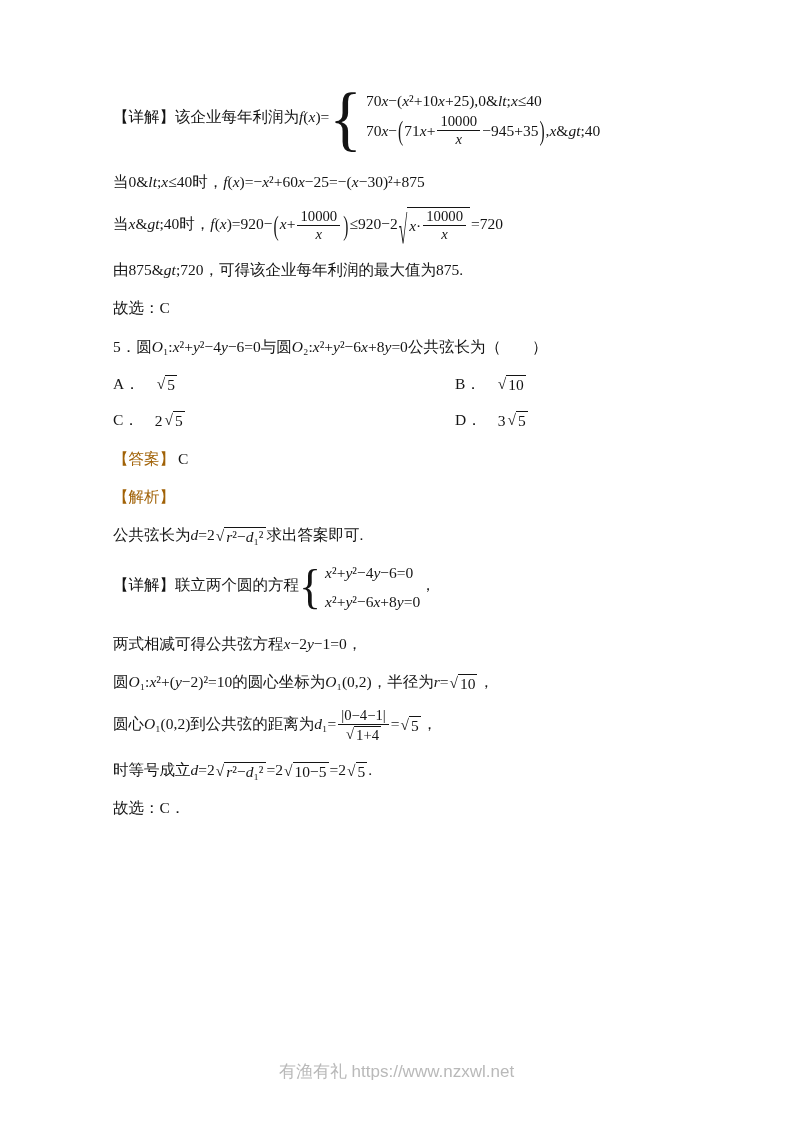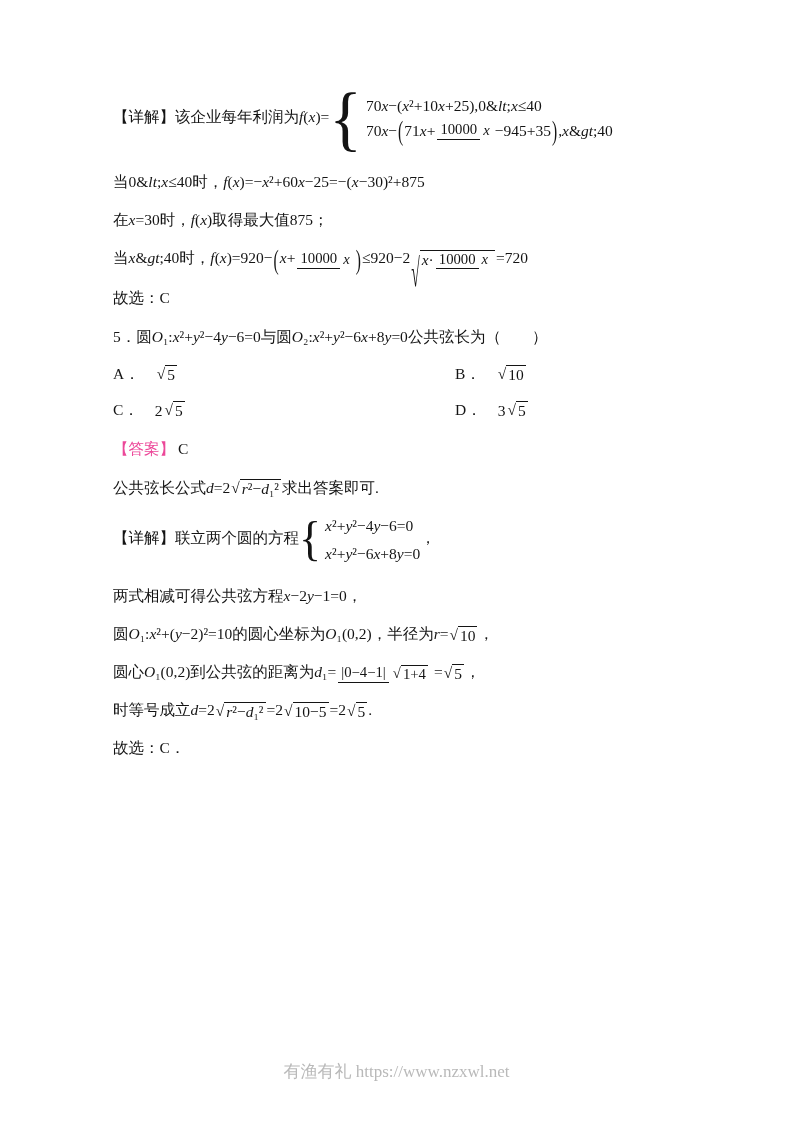--- a/index.html
+++ b/index.html
@@ -1,23 +1,23 @@
 <!DOCTYPE html>
 <html><head>
 <meta charset="utf-8">
 <style>
   html,body{margin:0;padding:0;background:#fff;}
   .page{position:relative;width:793px;height:1122px;overflow:hidden;background:#fff;
         box-sizing:border-box;padding:84px 100px 0 113px;
         font-family:"Liberation Serif","DejaVu Serif",serif;font-size:15.5px;color:#141414;}
   .line{margin:0 0 13px 0;line-height:1.62;}
   .m i{font-style:italic;}
-  .accent{color:#ec4899;margin-top:8px;}
+  .accent{color:#a16207;margin-top:8px;}
   
-  .frac{display:inline-flex;flex-direction:row;align-items:center;vertical-align:middle;
+  .frac{display:inline-flex;flex-direction:column;align-items:center;vertical-align:middle;
         line-height:1.18;font-size:0.95em;margin:0 2px;}
   .frac .num{border-bottom:1px solid currentColor;padding:0 3px;}
   .frac .den{padding:0 3px;}
   
   .sqrt{display:inline-flex;align-items:flex-start;vertical-align:middle;white-space:nowrap;margin:0 1px;}
   .rsign{line-height:1.18;display:inline-block;}
   .rad{border-top:1px solid currentColor;line-height:1.18;padding:0 2px;display:inline-flex;align-items:center;}
   .sqrt.tall .rsign{transform:scaleY(2.55);transform-origin:center top;}
   
   .bp{display:inline-block;vertical-align:middle;transform:scaleY(1.8);padding:0 1px;}
@@ -33,21 +33,21 @@
   .opts{display:flex;margin:0 0 15px 0;}
   .opt{display:inline-flex;align-items:center;}
   .optfirst{flex:0 0 342px;}
   .optlab{margin-right:16px;}
   .coef{margin-right:1px;}
   .anslet{margin-left:3px;}
   .wide{line-height:2.55;margin-bottom:6px;}
   .qstem{margin-top:14px;margin-bottom:15px;}
   .endline{margin-bottom:9px;}
   .footer{position:absolute;top:1060px;left:0;width:793px;text-align:center;
-          font-family:Liberation Serif, serif;font-size:17px;color:#b9b9b9;}
+          font-family:Liberation Sans, sans-serif;font-size:17px;color:#b9b9b9;}
 </style>
 </head>
 <body>
 
 <div class="page">
 
   <p class="line pwline"><span>【详解】</span><span>该企业每年利润为</span><span class="m"><i>f</i>(<i>x</i>)=</span><span class="pw">
         <span class="pwbrace">{</span>
         <span class="pwrows">
           <span class="pwrow m">70<i>x</i>−(<i>x</i>²+10<i>x</i>+25),0&amp;<i>l</i><i>t</i>;<i>x</i>≤40</span>
@@ -61,37 +61,37 @@
             </span>
             <span class="m">−945+35</span>
             <span class="bp">)</span>
             <span class="m">,<i>x</i>&amp;<i>g</i><i>t</i>;40</span>
           </span>
         </span>
       </span></p>
 
   <p class="line"><span>当</span><span class="m">0&amp;<i>l</i><i>t</i>;<i>x</i>≤40</span><span>时，</span><span class="m"><i>f</i>(<i>x</i>)=−<i>x</i>²+60<i>x</i>−25=−(<i>x</i>−30)²+875</span></p>
 
-  <p class="line"><span>在</span><span class="m"><i>x</i>=30</span><span>时，</span><span class="m"><i>f</i>(<i>x</i>)</span><span>取得最大值875；</span></p>
 
   <p class="line"><span>当</span><span class="m"><i>x</i>&amp;<i>g</i><i>t</i>;40</span><span>时，</span><span class="m"><i>f</i>(<i>x</i>)=920−</span><span class="bp">(</span><span class="m"><i>x</i>+</span><span class="frac">
         <span class="num m">10000</span>
         <span class="den m"><i>x</i></span>
       </span><span class="bp">)</span><span class="m">≤920−2</span><span class="sqrt tall">
         <span class="rsign">√</span>
         <span class="rad">
           <span class="m"><i>x</i>·</span>
           <span class="frac">
             <span class="num m">10000</span>
             <span class="den m"><i>x</i></span>
           </span>
         </span>
       </span><span class="m">=720</span></p>
 
 
+  <p class="line"><span>由</span><span class="m">875&amp;<i>g</i><i>t</i>;720</span><span>，可得该企业每年利润的最大值为875.</span></p>
 
   <p class="line endline"><span>故选：C</span></p>
 
   <p class="line qstem"><span>5．圆</span><span class="m"><i>O</i>₁:<i>x</i>²+<i>y</i>²−4<i>y</i>−6=0</span><span>与圆</span><span class="m"><i>O</i>₂:<i>x</i>²+<i>y</i>²−6<i>x</i>+8<i>y</i>=0</span><span>公共弦长为（　　）</span></p>
 
   <div class="opts">
     <span class="opt optfirst">
         <span class="optlab">A．</span>
         <span class="sqrt">
           <span class="rsign">√</span>
@@ -120,23 +120,24 @@
         <span class="m coef">3</span>
         <span class="sqrt">
           <span class="rsign">√</span>
           <span class="rad m">5</span>
         </span>
       </span>
   </div>
 
   <p class="line"><span class="accent">【答案】</span><span class="anslet">C</span></p>
 
+  <p class="line"><span class="accent">【解析】</span></p>
 
 
-  <p class="line"><span>公共弦长公式</span><span class="m"><i>d</i>=2</span><span class="sqrt">
+  <p class="line"><span>公共弦长为</span><span class="m"><i>d</i>=2</span><span class="sqrt">
         <span class="rsign">√</span>
         <span class="rad m"><i>r</i>²−<i>d</i>₁²</span>
       </span><span>求出答案即可.</span></p>
 
   <p class="line pwline"><span>【详解】</span><span>联立两个圆的方程</span><span class="pw">
         <span class="pwbrace sys">{</span>
         <span class="pwrows sys">
           <span class="pwrow m"><i>x</i>²+<i>y</i>²−4<i>y</i>−6=0</span>
           <span class="pwrow m"><i>x</i>²+<i>y</i>²−6<i>x</i>+8<i>y</i>=0</span>
         </span>

